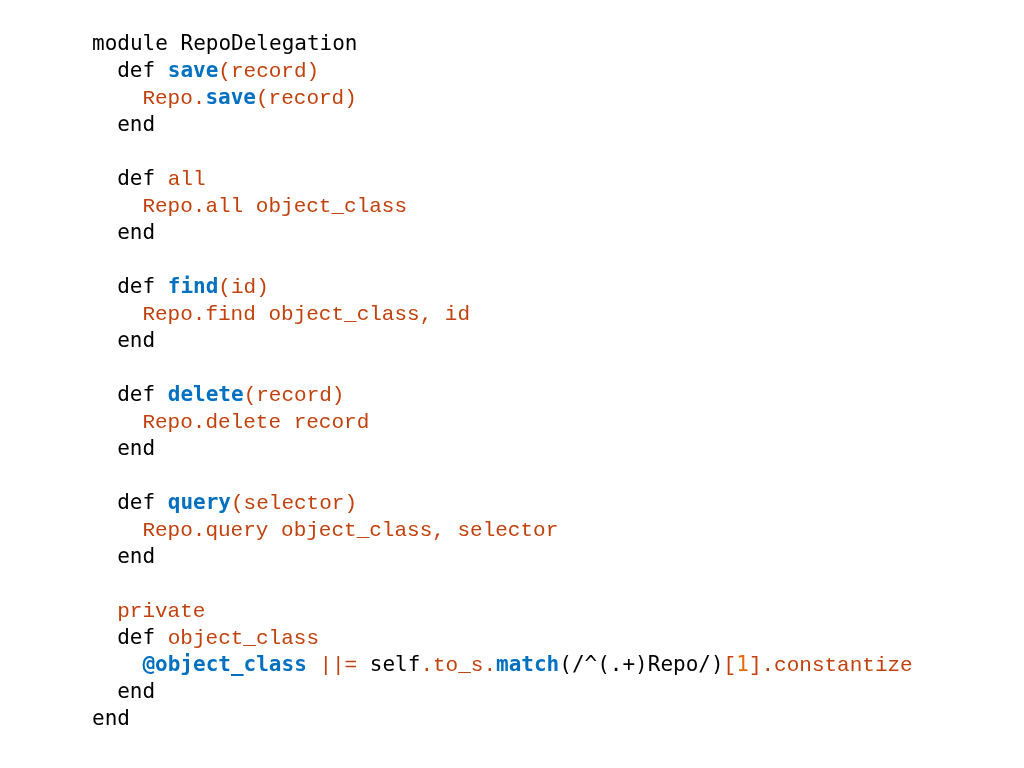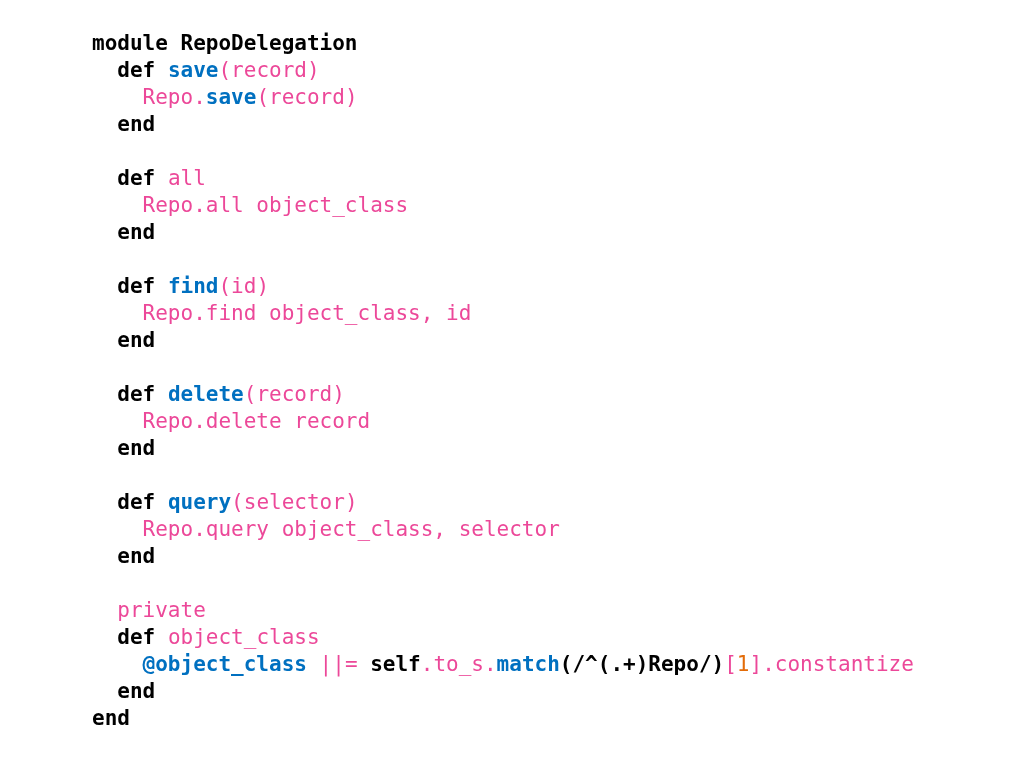--- a/index.html
+++ b/index.html
@@ -20,22 +20,22 @@
     left: 92px;
     font-family: "DejaVu Sans Mono", "Liberation Mono", monospace;
     font-size: 21px;
     line-height: 27px;
     color: #000000;
     white-space: pre;
   }
   .code-line {
     height: 27px;
   }
-  .tok-n { font-weight: normal; color: #ec4899; }
-  .tok-b { font-weight: bold;   color: #000000; }
+  .tok-n { font-weight: normal; color: #c2410c; font-family: Liberation Mono, monospace; }
+  .tok-b { font-weight: normal;   color: #000000; }
   .tok-m { font-weight: bold; color: #0070c0; }
   .tok-o { font-weight: normal; color: #e36c09; }
 </style>
 </head>
 <body>
 
 <div class="page">
   <div class="code-block"><div class="code-line"><span class="tok-b">module RepoDelegation</span></div><div class="code-line"><span class="tok-n">  </span><span class="tok-b">def</span><span class="tok-n"> </span><span class="tok-m">save</span><span class="tok-n">(record)</span></div><div class="code-line"><span class="tok-n">    Repo.</span><span class="tok-m">save</span><span class="tok-n">(record)</span></div><div class="code-line"><span class="tok-n">  </span><span class="tok-b">end</span></div><div class="code-line">&nbsp;</div><div class="code-line"><span class="tok-n">  </span><span class="tok-b">def</span><span class="tok-n"> all</span></div><div class="code-line"><span class="tok-n">    Repo.all object_class</span></div><div class="code-line"><span class="tok-n">  </span><span class="tok-b">end</span></div><div class="code-line">&nbsp;</div><div class="code-line"><span class="tok-n">  </span><span class="tok-b">def</span><span class="tok-n"> </span><span class="tok-m">find</span><span class="tok-n">(id)</span></div><div class="code-line"><span class="tok-n">    Repo.find object_class, id</span></div><div class="code-line"><span class="tok-n">  </span><span class="tok-b">end</span></div><div class="code-line">&nbsp;</div><div class="code-line"><span class="tok-n">  </span><span class="tok-b">def</span><span class="tok-n"> </span><span class="tok-m">delete</span><span class="tok-n">(record)</span></div><div class="code-line"><span class="tok-n">    Repo.delete record</span></div><div class="code-line"><span class="tok-n">  </span><span class="tok-b">end</span></div><div class="code-line">&nbsp;</div><div class="code-line"><span class="tok-n">  </span><span class="tok-b">def</span><span class="tok-n"> </span><span class="tok-m">query</span><span class="tok-n">(selector)</span></div><div class="code-line"><span class="tok-n">    Repo.query object_class, selector</span></div><div class="code-line"><span class="tok-n">  </span><span class="tok-b">end</span></div><div class="code-line">&nbsp;</div><div class="code-line"><span class="tok-n">  private</span></div><div class="code-line"><span class="tok-n">  </span><span class="tok-b">def</span><span class="tok-n"> object_class</span></div><div class="code-line"><span class="tok-n">    </span><span class="tok-m">@object_class</span><span class="tok-n"> ||= </span><span class="tok-b">self</span><span class="tok-n">.to_s.</span><span class="tok-m">match</span><span class="tok-b">(/^(.+)Repo/)</span><span class="tok-n">[</span><span class="tok-o">1</span><span class="tok-n">].constantize</span></div><div class="code-line"><span class="tok-n">  </span><span class="tok-b">end</span></div><div class="code-line"><span class="tok-b">end</span></div></div>
 </div>
 

